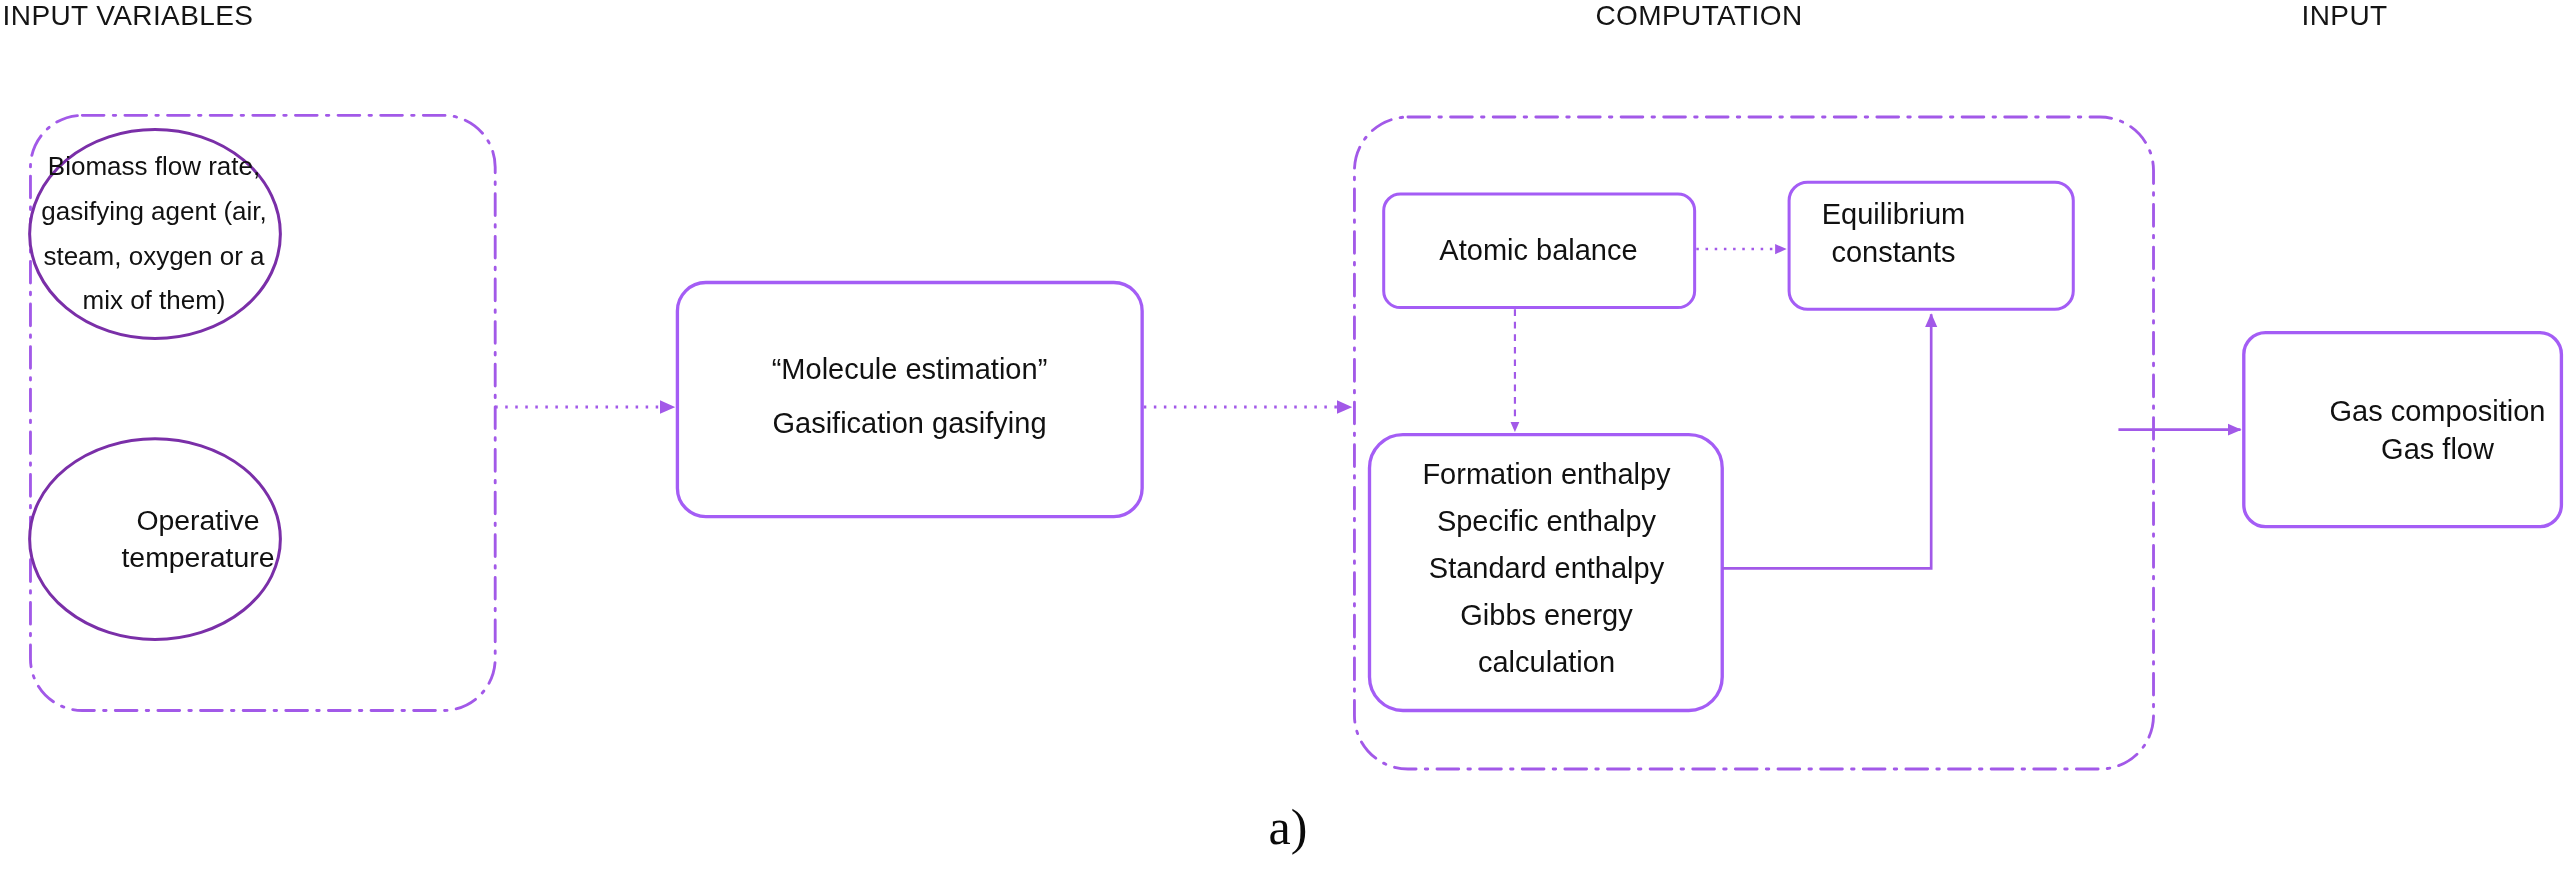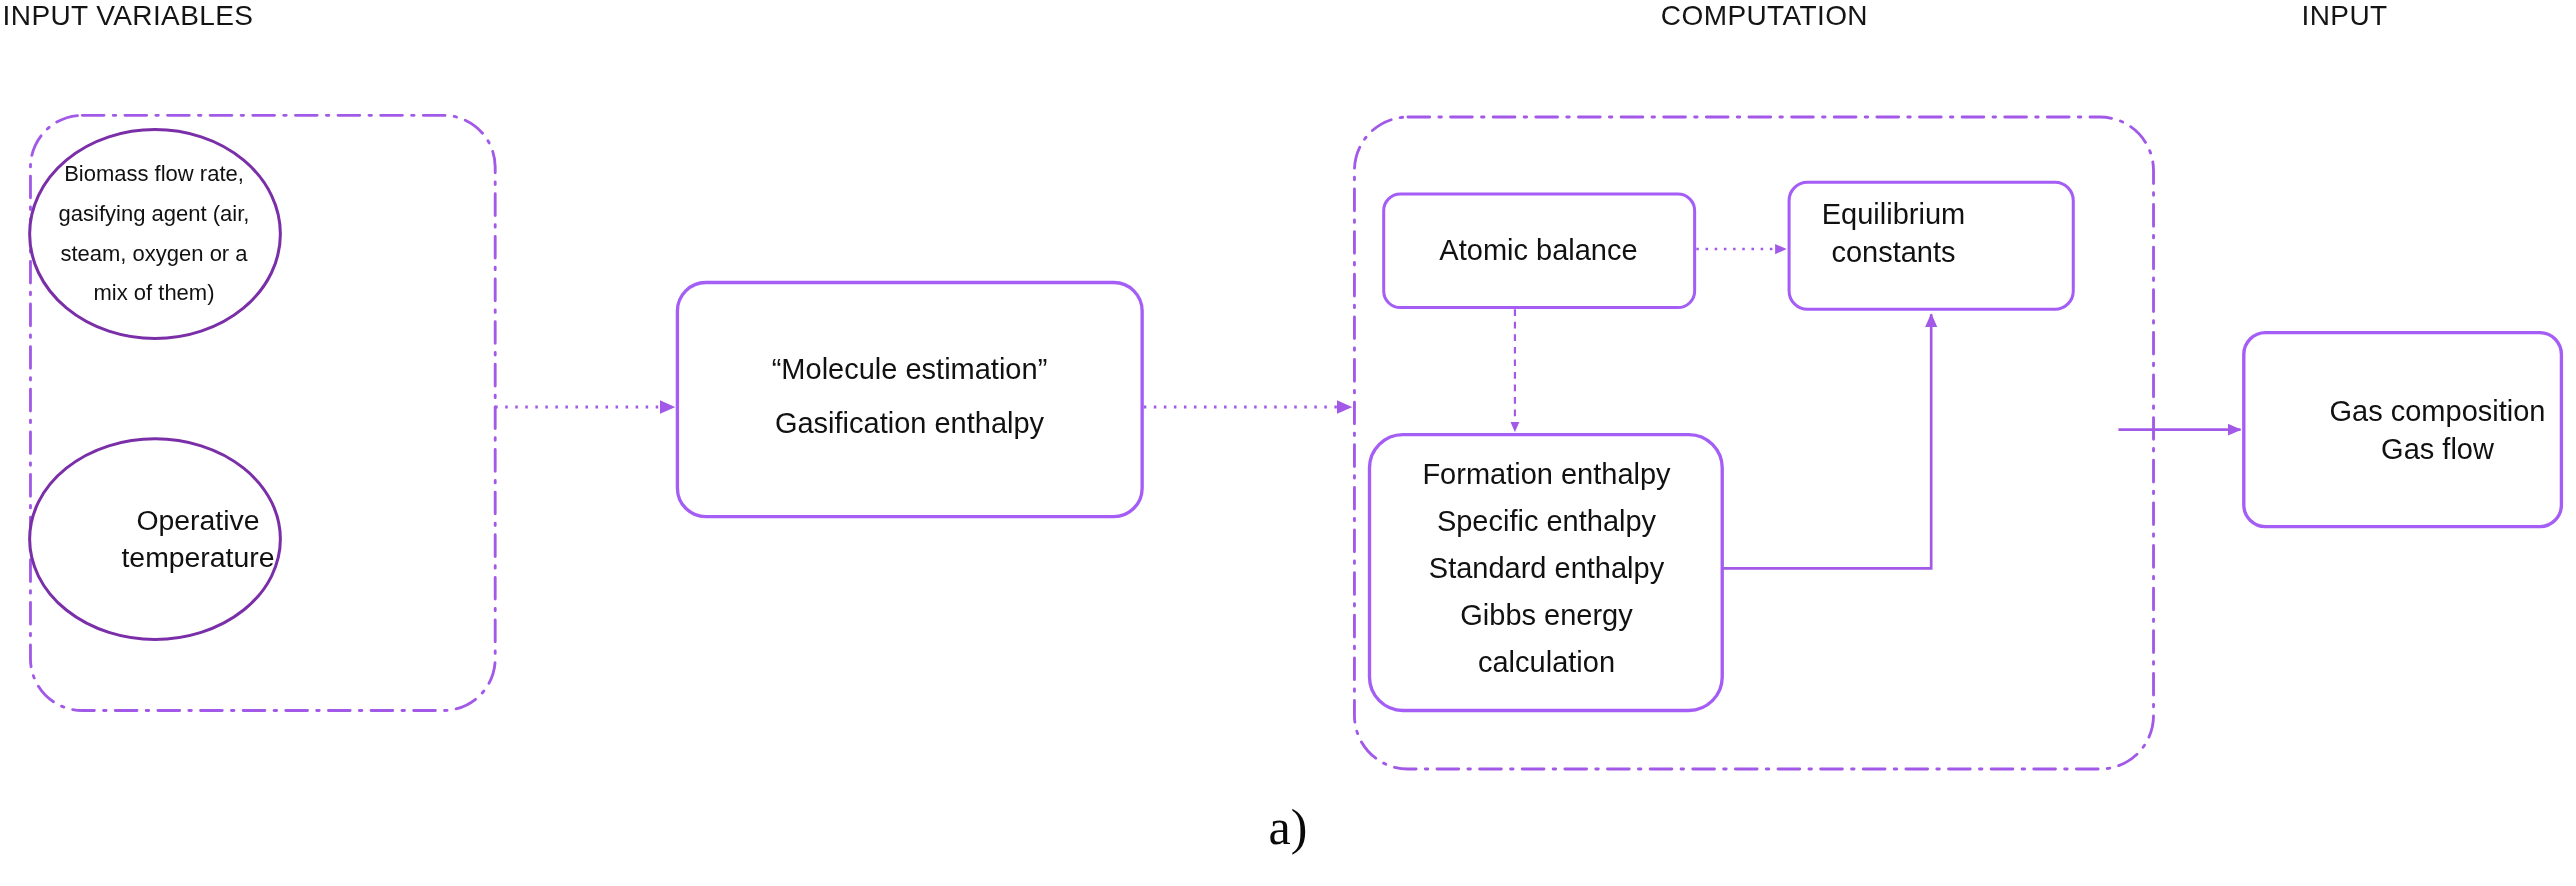--- a/index.html
+++ b/index.html
@@ -33,39 +33,39 @@
   .section-header {
     position: absolute;
     font-family: "Liberation Sans", sans-serif;
     font-size: 28px;
     letter-spacing: 0.4px;
     color: #141414;
     white-space: nowrap;
     text-align: center;
   }
   #hdr-input  { left: 0px;    top: 0px;  width: 256px; }
-  #hdr-comp   { left: 1530px; top: 0px;  width: 338px; text-align: right; }
+  #hdr-comp   { left: 1530px; top: 0px;  width: 338px; }
   #hdr-output { left: 2241px; top: 0px;  width: 207px; }
 
   
   .node-text {
     position: absolute;
     display: flex;
     flex-direction: column;
     align-items: center;
     justify-content: center;
     text-align: center;
     color: #111111;
     font-family: "Liberation Sans", sans-serif;
     line-height: 1.30;
     box-sizing: border-box;
   }
   .node-text .ln { display: block; white-space: nowrap; }
 
-  #txt-biomass   { left: 33px;   top: 146px; width: 242px; height: 176px; font-size: 22px; gap: 11px; }
+  #txt-biomass   { left: 33px;   top: 146px; width: 242px; height: 176px; font-size: 26px; gap: 11px; }
   #txt-operative { left: 33px;   top: 468px; width: 242px; height: 142px; font-size: 28.4px; margin-left: 44px; }
   #txt-molecule  { left: 684px;  top: 334px; width: 451px; height: 125px; font-size: 29px; gap: 16px; }
   #txt-atomic    { left: 1384px; top: 213px; width: 309px; height: 75px;  font-size: 29px; }
   #txt-equil     { left: 1743px; top: 188px; width: 301px; height: 92px; font-size: 29px; }
   #txt-enthalpy  { left: 1375px; top: 456px; width: 343px; height: 226px; font-size: 29px; justify-content: space-between; }
   #txt-output    { left: 2283px; top: 385px; width: 309px; height: 92px; font-size: 29px; }
 
   
   #figure-label {
     position: absolute;
@@ -135,21 +135,21 @@
     <span class="ln">mix of them)</span>
   </div>
 
   <div class="node-text" id="txt-operative">
     <span class="ln">Operative</span>
     <span class="ln">temperature</span>
   </div>
 
   <div class="node-text" id="txt-molecule">
     <span class="ln">“Molecule estimation”</span>
-    <span class="ln">Gasification enthalpy</span>
+    <span class="ln">Gasification gasifying</span>
   </div>
 
   <div class="node-text" id="txt-atomic">
     <span class="ln">Atomic balance</span>
   </div>
 
   <div class="node-text" id="txt-equil">
     <span class="ln">Equilibrium</span>
     <span class="ln">constants</span>
   </div>

